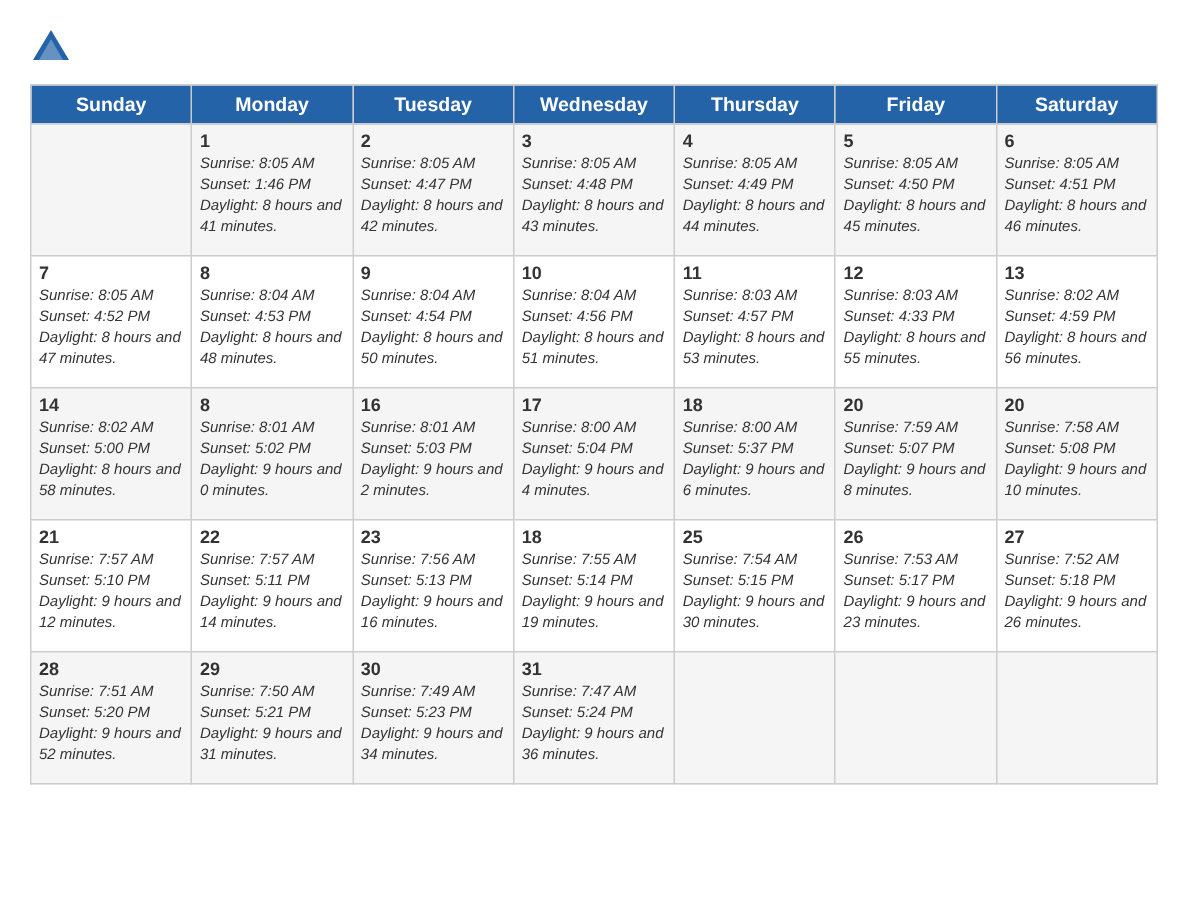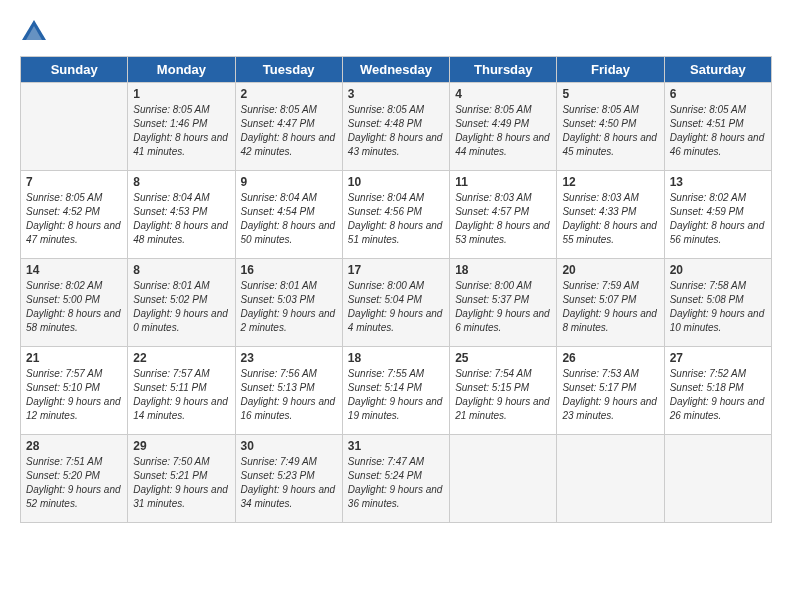--- a/index.html
+++ b/index.html
@@ -329,21 +329,21 @@
           <span>Sunrise: 7:55 AM</span><br>
           <span>Sunset: 5:14 PM</span><br>
           <span>Daylight: 9 hours and 19 minutes.</span>
         </div>
           </td>
           <td>
             <span class="day-number">25</span>
         <div class="day-info">
           <span>Sunrise: 7:54 AM</span><br>
           <span>Sunset: 5:15 PM</span><br>
-          <span>Daylight: 9 hours and 21 minutes.</span>
+          <span>Daylight: 9 hours and 30 minutes.</span>
         </div>
           </td>
           <td>
             <span class="day-number">26</span>
         <div class="day-info">
           <span>Sunrise: 7:53 AM</span><br>
           <span>Sunset: 5:17 PM</span><br>
           <span>Daylight: 9 hours and 23 minutes.</span>
         </div>
           </td>

